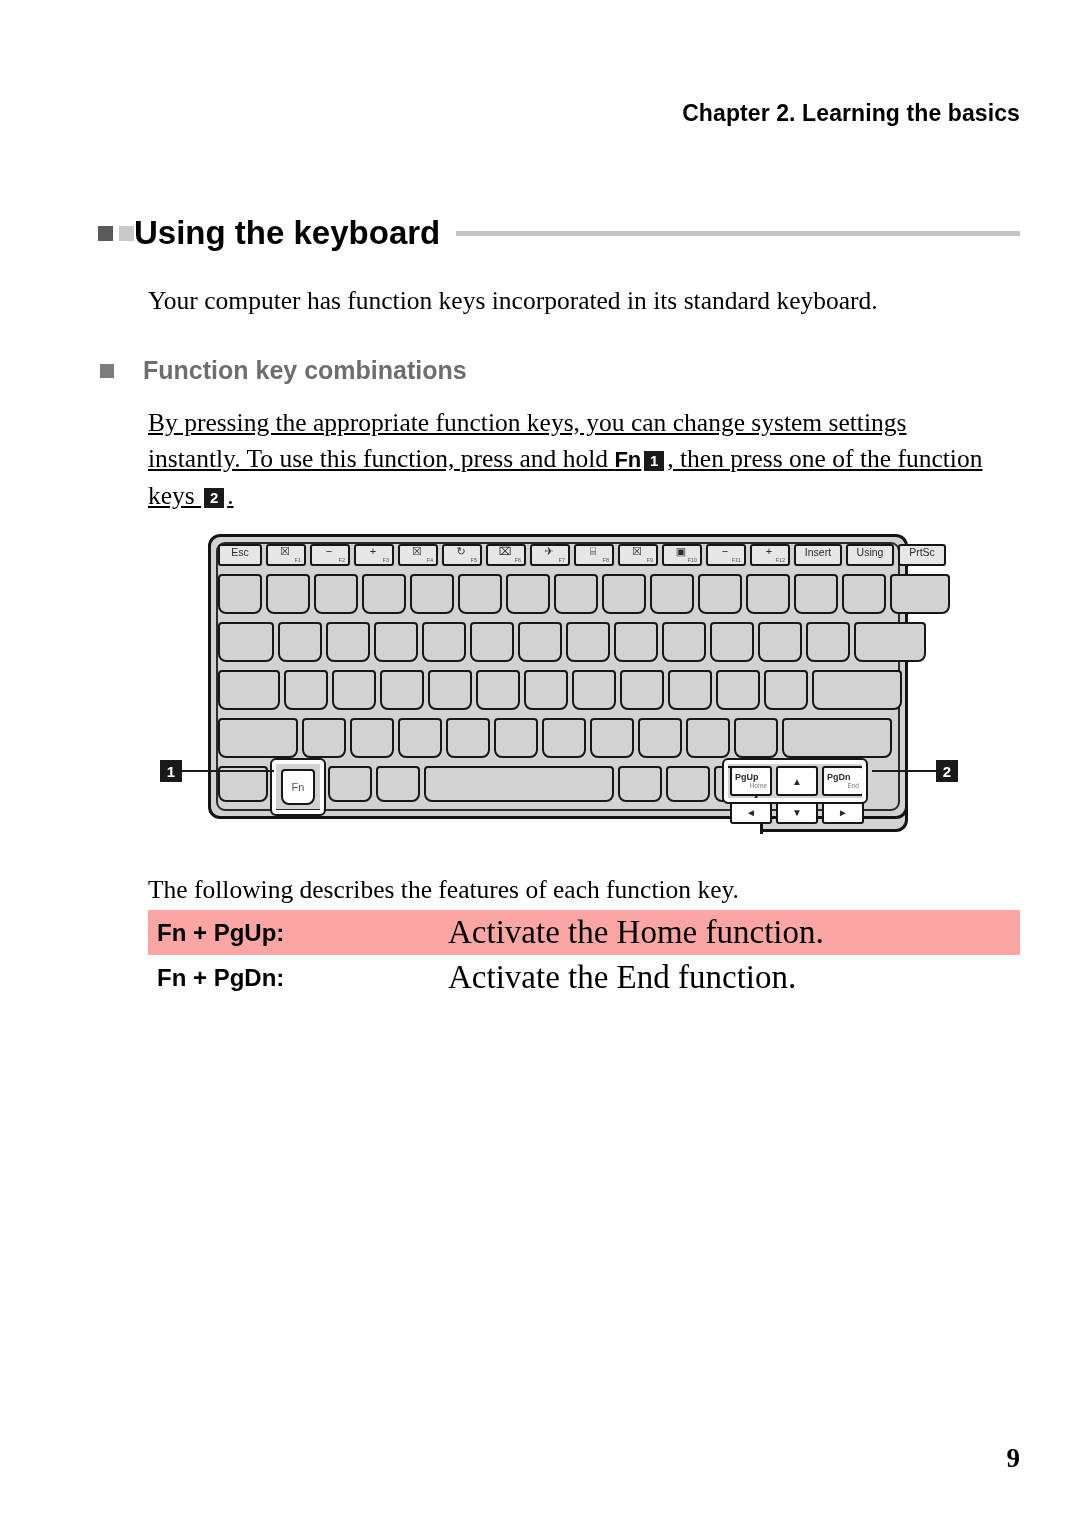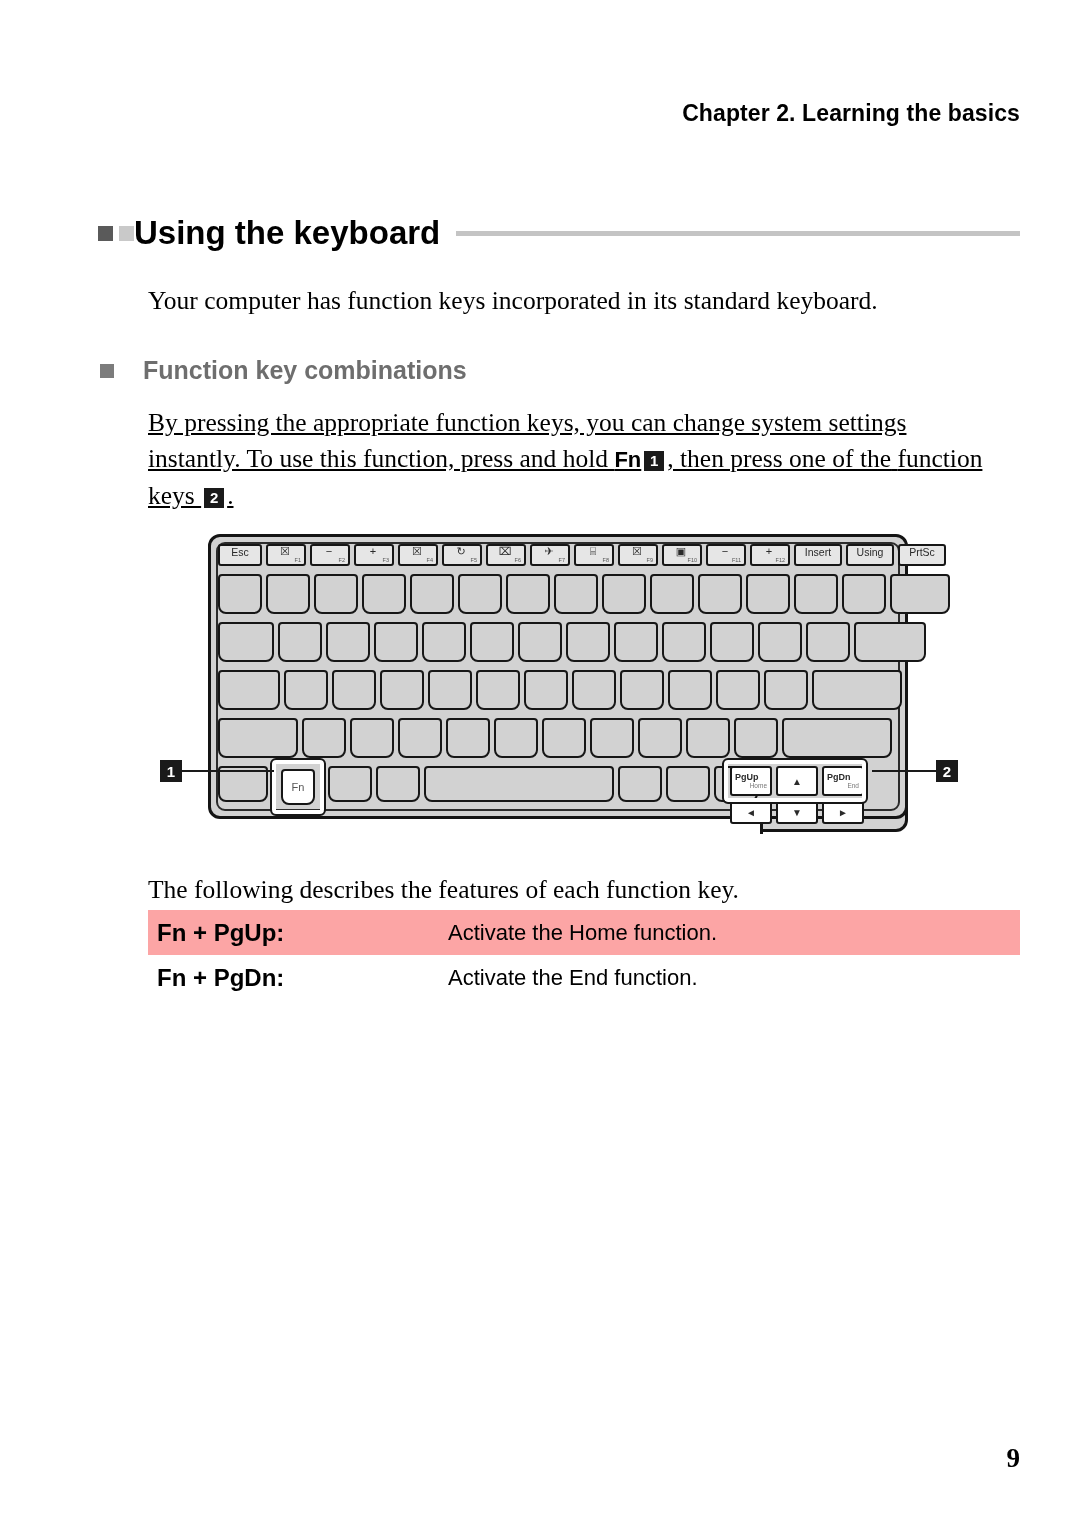--- a/index.html
+++ b/index.html
@@ -127,21 +127,21 @@
 
   
   .tbl-intro { position: absolute; left: 148px; top: 875px; font-size: 25.5px; }
   .fn-table { position: absolute; left: 148px; top: 910px; width: 872px; }
   .fn-table .trow { display: flex; align-items: center; height: 45px; }
   .fn-table .trow.alt { background: #fca5a5; }
   .fn-table .c-key {
     width: 300px; padding-left: 9px;
     font-family: "Liberation Sans", sans-serif; font-weight: bold; font-size: 24px; color: #000;
   }
-  .fn-table .c-desc { font-family: Liberation Sans, sans-serif; font-size: 22px; color: #000; }
+  .fn-table .c-desc { font-family: Liberation Serif, serif; font-size: 33px; color: #000; }
 
   
   .pageno {
     position: absolute; right: 60px; top: 1443px;
     font-family: "Liberation Serif", serif; font-weight: bold; font-size: 27px; color: #000;
   }
 </style>
 </head>
 <body>
 

